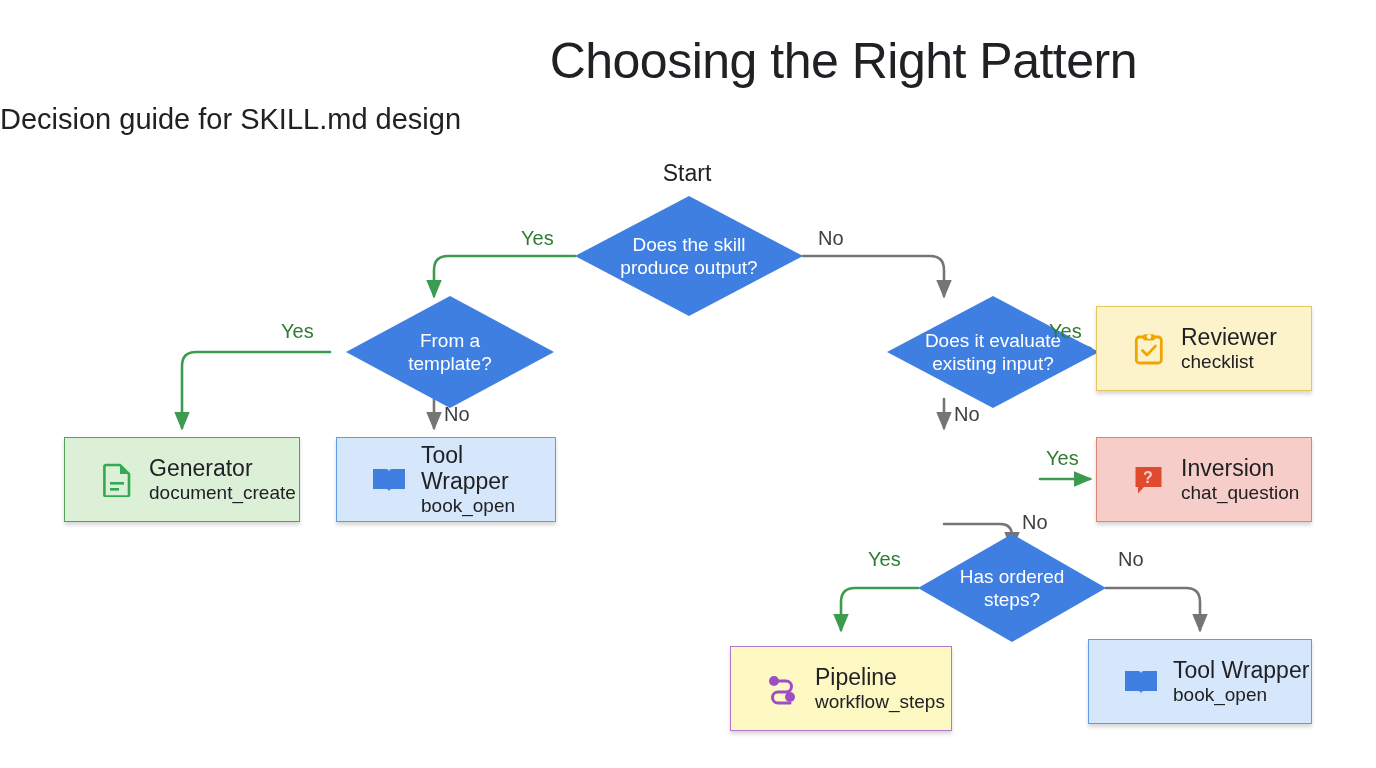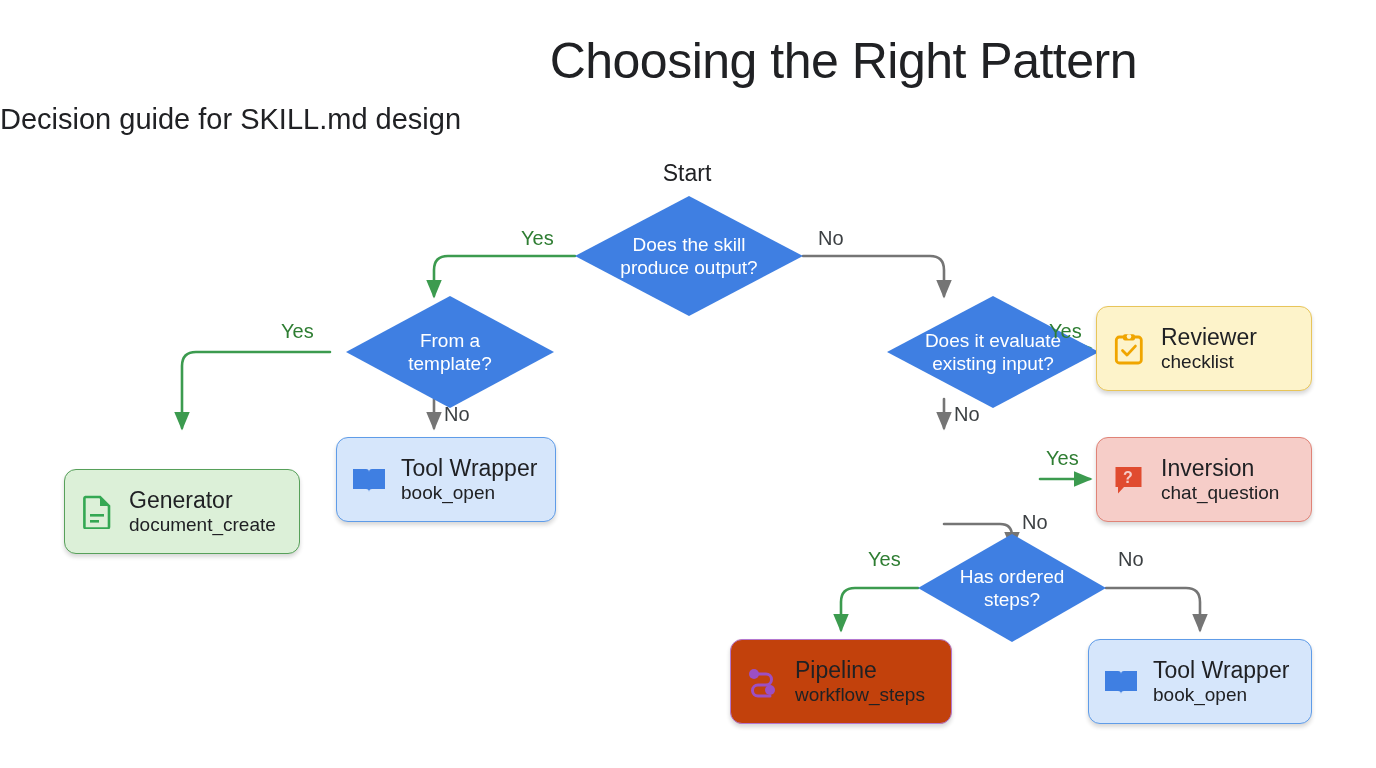--- a/index.html
+++ b/index.html
@@ -79,25 +79,25 @@
   .diamond .dtext {
     padding: 0 14px;
     white-space: pre-line;
   }
 
   
   .node {
     position: absolute;
     display: flex;
     align-items: center;
-    border-radius: 12px;
+    border-radius: 0;
     border: 1px solid;
     box-sizing: border-box;
     box-shadow: 0 3px 4px rgba(0,0,0,0.16);
-    padding-left: 12px;
+    padding-left: 32px;
   }
   .node .icon {
     flex: 0 0 auto;
     width: 40px;
     height: 40px;
     display: flex;
     align-items: center;
     justify-content: center;
     margin-right: 12px;
   }
@@ -113,21 +113,21 @@
   }
   .node .n-sub {
     font-size: 19px;
     color: #202124;
   }
 
   .node.green  { background: #dcf0d8; border-color: #57a05a; }
   .node.blue   { background: #d6e6fb; border-color: #5f9ce8; }
   .node.yellow { background: #fdf3ca; border-color: #e8c55a; }
   .node.red    { background: #f6cdc8; border-color: #e08377; }
-  .node.purple { background: #c2410c; border-color: #b477cf; }
+  .node.purple { background: #fef9c3; border-color: #b477cf; margin-top: 7px; }
 
   
   .elabel {
     position: absolute;
     font-size: 20px;
     white-space: nowrap;
   }
   .elabel.yes { color: #2e7d32; }
   .elabel.no  { color: #3c4043; }
 </style>
@@ -188,21 +188,21 @@
     <span class="dtext">Does it evaluate
 existing input?</span>
   </div>
 
 
   <div class="diamond" style="left:918px; top:534px; width:188px; height:108px;">
     <span class="dtext">Has ordered
 steps?</span>
   </div>
 
-  <div class="node green" style="left:64px; top:437px; width:236px; height:85px;margin-top:32px;">
+  <div class="node green" style="left:64px; top:437px; width:236px; height:85px;">
     <span class="icon">
       <svg width="32" height="34" viewBox="0 0 32 34">
         <path d="M4 2 h15 l9 9 v21 a1.6 1.6 0 0 1 -1.6 1.6 h-21.4 a1.6 1.6 0 0 1 -1.6 -1.6 v-28.4 a1.6 1.6 0 0 1 1.6 -1.6 z" fill="none" stroke="#34a853" stroke-width="2.6"></path>
         <path d="M19 2 l9 9 h-9 z" fill="#34a853"></path>
         <rect x="9" y="19" width="14" height="2.6" fill="#34a853"></rect>
         <rect x="9" y="25" width="9" height="2.6" fill="#34a853"></rect>
       </svg>
     </span>
     <span class="labels">
       <span class="n-title">Generator</span>

